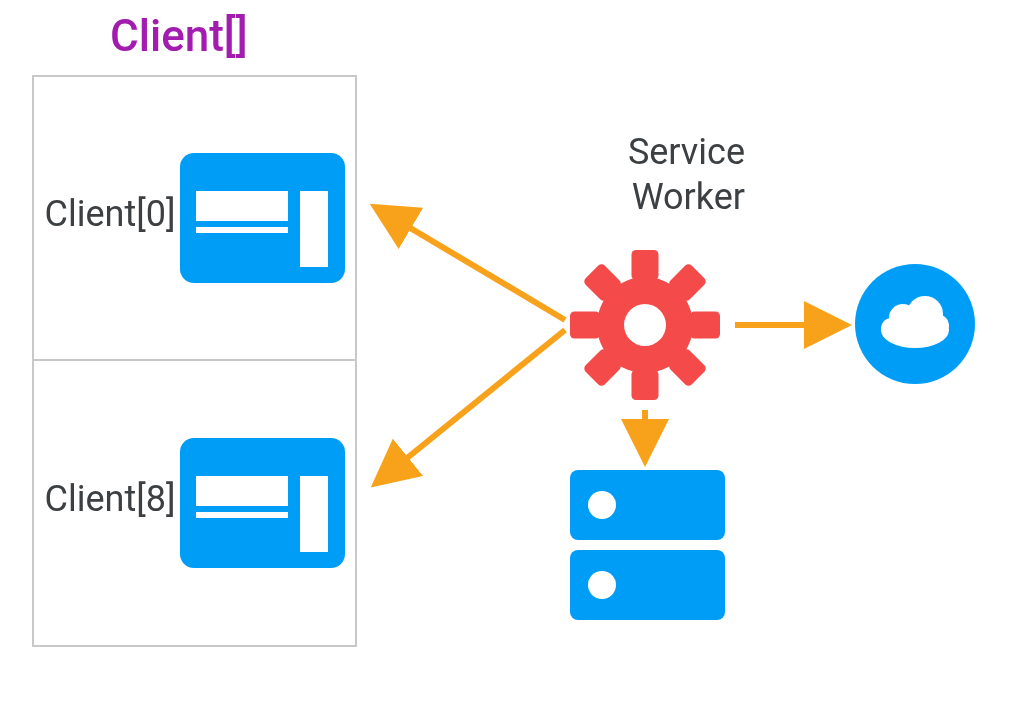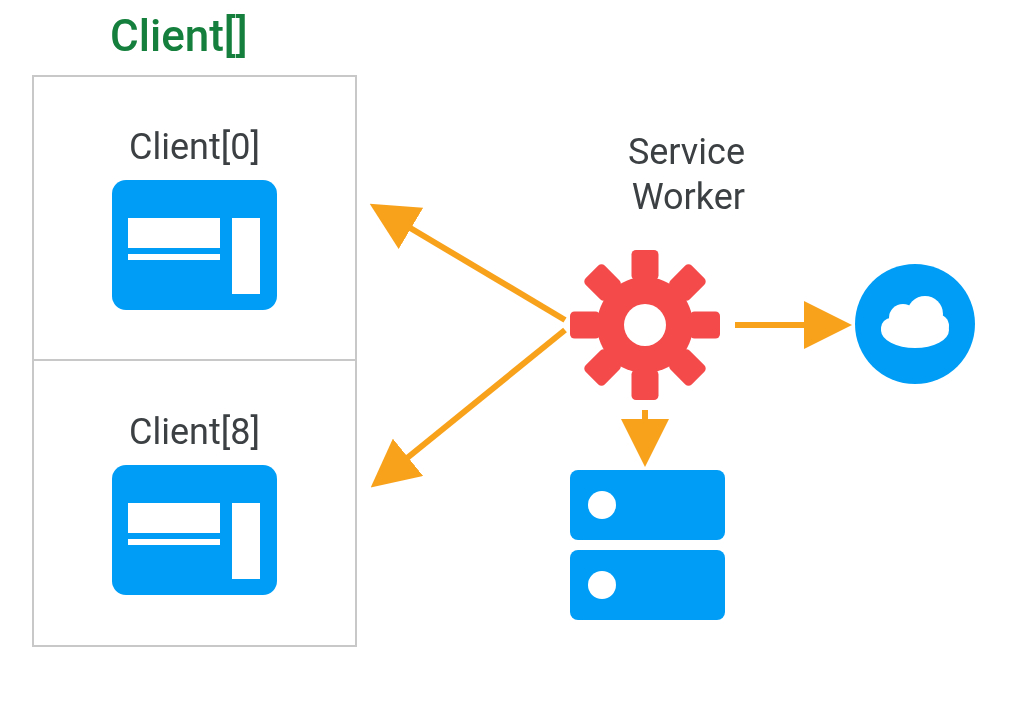--- a/index.html
+++ b/index.html
@@ -15,38 +15,38 @@
     position: relative;
     width: 1010px;
     height: 702px;
   }
   .title {
     position: absolute;
     left: 110px;
     top: 10px;
     font-size: 44px;
     font-weight: 500;
-    color: #15803d;
+    color: #a21caf;
   }
   .clients-box {
     position: absolute;
     left: 32px;
     top: 75px;
     width: 325px;
     height: 572px;
     border: 2px solid #c8c8c8;
     box-sizing: border-box;
   }
   .client-cell {
     width: 100%;
     height: 50%;
     border-bottom: 2px solid #c8c8c8;
     box-sizing: border-box;
     display: flex;
-    flex-direction: column;
+    flex-direction: row;
     align-items: center;
     justify-content: center;
     gap: 4px;
   }
   .client-cell:last-child { border-bottom: none; }
   .client-label {
     font-size: 36px;
     font-weight: 400;
     color: #3c4043;
     margin-bottom: 8px;

